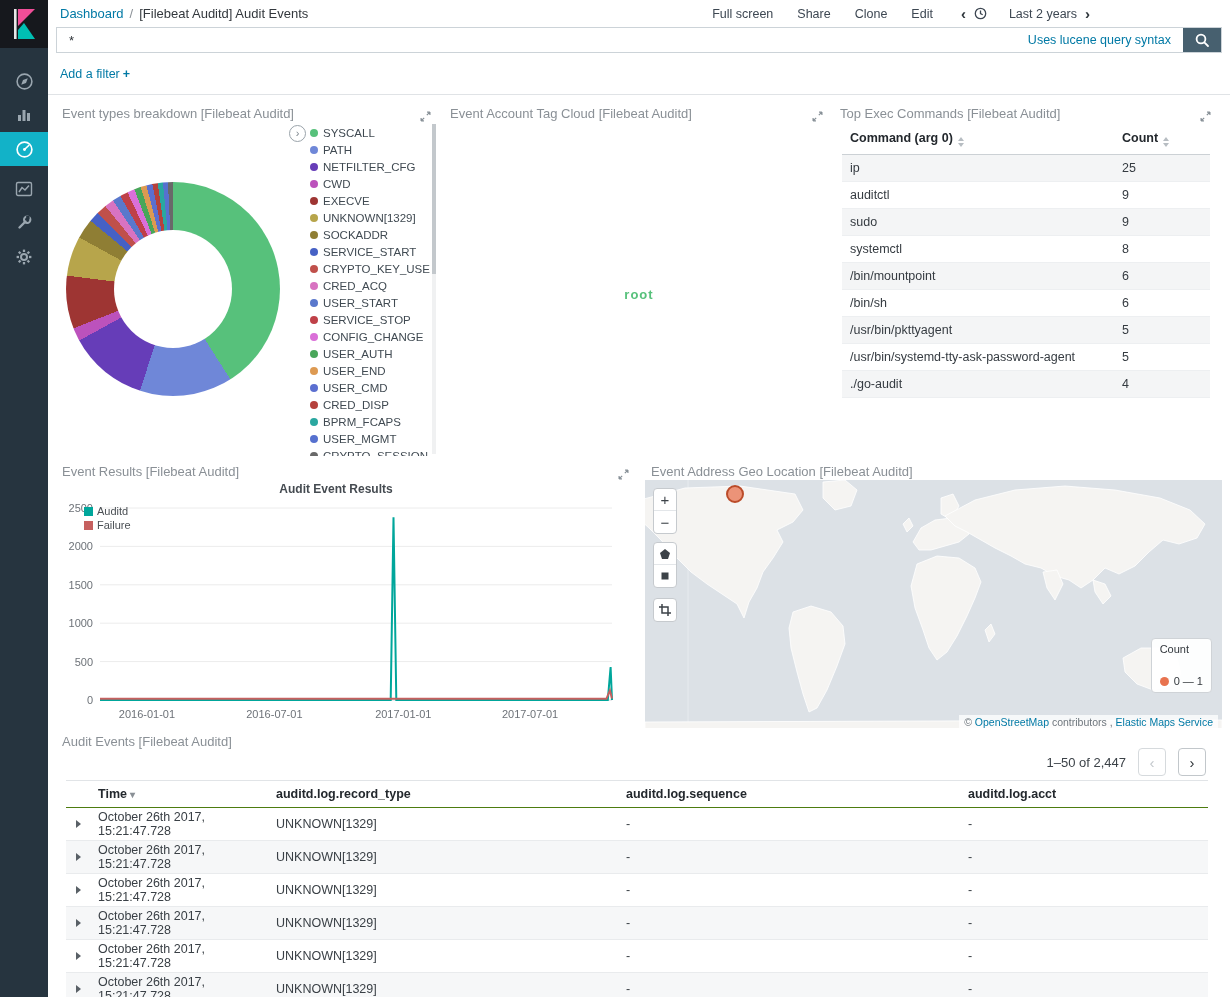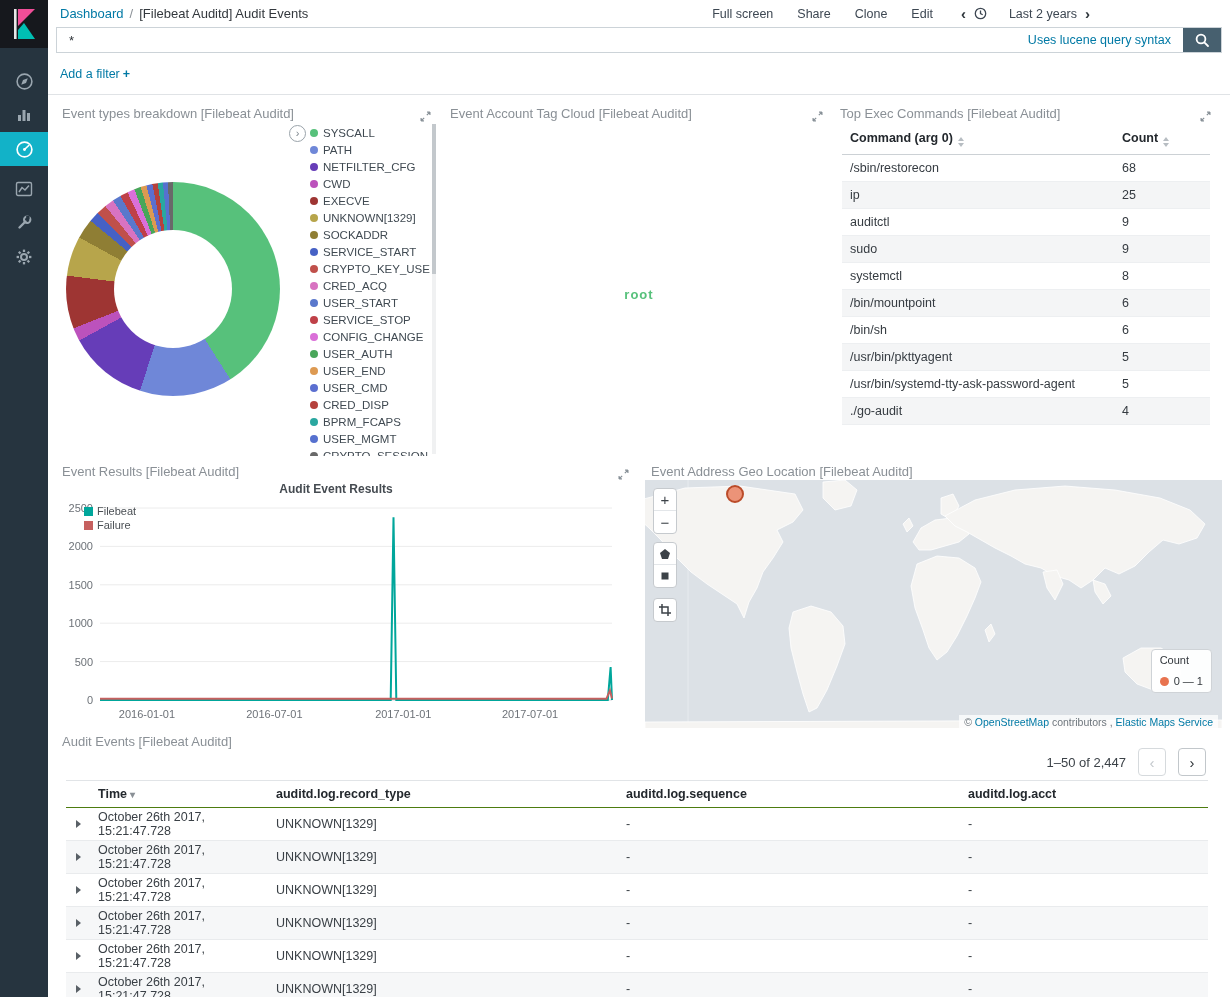--- a/index.html
+++ b/index.html
@@ -79,21 +79,21 @@
   .rl-item .sq{width:9px;height:9px;flex:none}
 
   
   #p-geo{left:645px;top:458px;width:676px;height:277px}
   .map{position:absolute;left:0;top:22px;width:577px;height:255px;background:#dce1e6;overflow:hidden;cursor:grab}
   .mc-group{position:absolute;left:8px;border:1px solid #c6cace;border-radius:4px;background:#fff;overflow:hidden;z-index:5}
   .mc-btn{width:22px;height:22px;display:flex;align-items:center;justify-content:center;font-size:15px;color:#3c4248;cursor:pointer;border-bottom:1px solid #e3e6e9}
   .mc-btn:last-child{border-bottom:none}
   .geo-marker{position:absolute;left:81px;top:5px;width:18px;height:18px;border-radius:50%;border:2px solid #bb4c2a;cursor:pointer;z-index:4}
   .map-legend{position:absolute;right:10px;bottom:42px;background:rgba(255,255,255,.94);border:1px solid #cfd3d7;border-radius:4px;padding:4px 8px 5px;font-size:11px;color:#33383d;z-index:5}
-  .map-legend .row{display:flex;align-items:center;gap:5px;margin-top:9px}
+  .map-legend .row{display:flex;align-items:center;gap:5px;margin-top:20px}
   .map-legend .dot{width:9px;height:9px;border-radius:50%}
   .map-attr{position:absolute;right:4px;bottom:6px;font-size:10.5px;color:#6d757c;background:rgba(255,255,255,.75);padding:1px 5px;z-index:5;white-space:nowrap}
   .map-attr .alink{color:#0079a5;cursor:pointer}
 
   
   #p-audit{left:56px;top:728px;width:1166px;height:300px}
   .pagination{position:absolute;right:16px;top:20px;display:flex;align-items:center;gap:12px}
   .page-range{font-size:13px;color:#3c4248}
   .page-btn{width:28px;height:28px;border:1px solid #d6dadd;border-radius:4px;background:#fff;display:flex;align-items:center;justify-content:center;font-size:15px;cursor:pointer}
   .page-btn.prev{color:#c3c8cc}
@@ -341,24 +341,20 @@
           </span>
       </span>
       <span class="hcell">
         <span>Count</span><span class="sort-pair">
             <i class="up"></i>
             <i class="dn"></i>
           </span>
       </span>
     </div>
     <div id="cmd-body">
-        <div class="cmd-row">
-          <span class="cmd-cell">/sbin/restorecon</span>
-          <span class="count-cell">68</span>
-        </div>
         <div class="cmd-row alt">
           <span class="cmd-cell">ip</span>
           <span class="count-cell">25</span>
         </div>
         <div class="cmd-row">
           <span class="cmd-cell">auditctl</span>
           <span class="count-cell">9</span>
         </div>
         <div class="cmd-row alt">
           <span class="cmd-cell">sudo</span>
@@ -416,21 +412,21 @@
       <text x="86.92749658002737" y="220" text-anchor="middle">2016-01-01</text>
       <text x="214.40218878248973" y="220" text-anchor="middle">2016-07-01</text>
       <text x="343.2777017783858" y="220" text-anchor="middle">2017-01-01</text>
       <text x="470.05198358413134" y="220" text-anchor="middle">2017-07-01</text>
       <polyline points="40.0,202.0 330.7,202.0 333.5,19.2 336.3,202.0 547.8,202.0 550.6,169.0 552.0,202.0" fill="none" stroke="#00a69b" stroke-width="2"></polyline>
       <polyline points="40.0,200.8 546.4,200.8 549.9,192.4 552.0,200.5" fill="none" stroke="#c6605f" stroke-width="2"></polyline>
     </svg>
   <div class="results-legend" id="results-legend">
       <div class="rl-item">
         <span class="sq" style="background: rgb(0, 166, 155);"></span>
-        <span>Filebeat</span>
+        <span>Auditd</span>
       </div>
       <div class="rl-item">
         <span class="sq" style="background: rgb(198, 96, 95);"></span>
         <span>Failure</span>
       </div>
     </div>
 </div>
 
 <div class="panel" id="p-geo">
   <div class="panel-title">Event Address Geo Location [Filebeat Auditd]</div>

